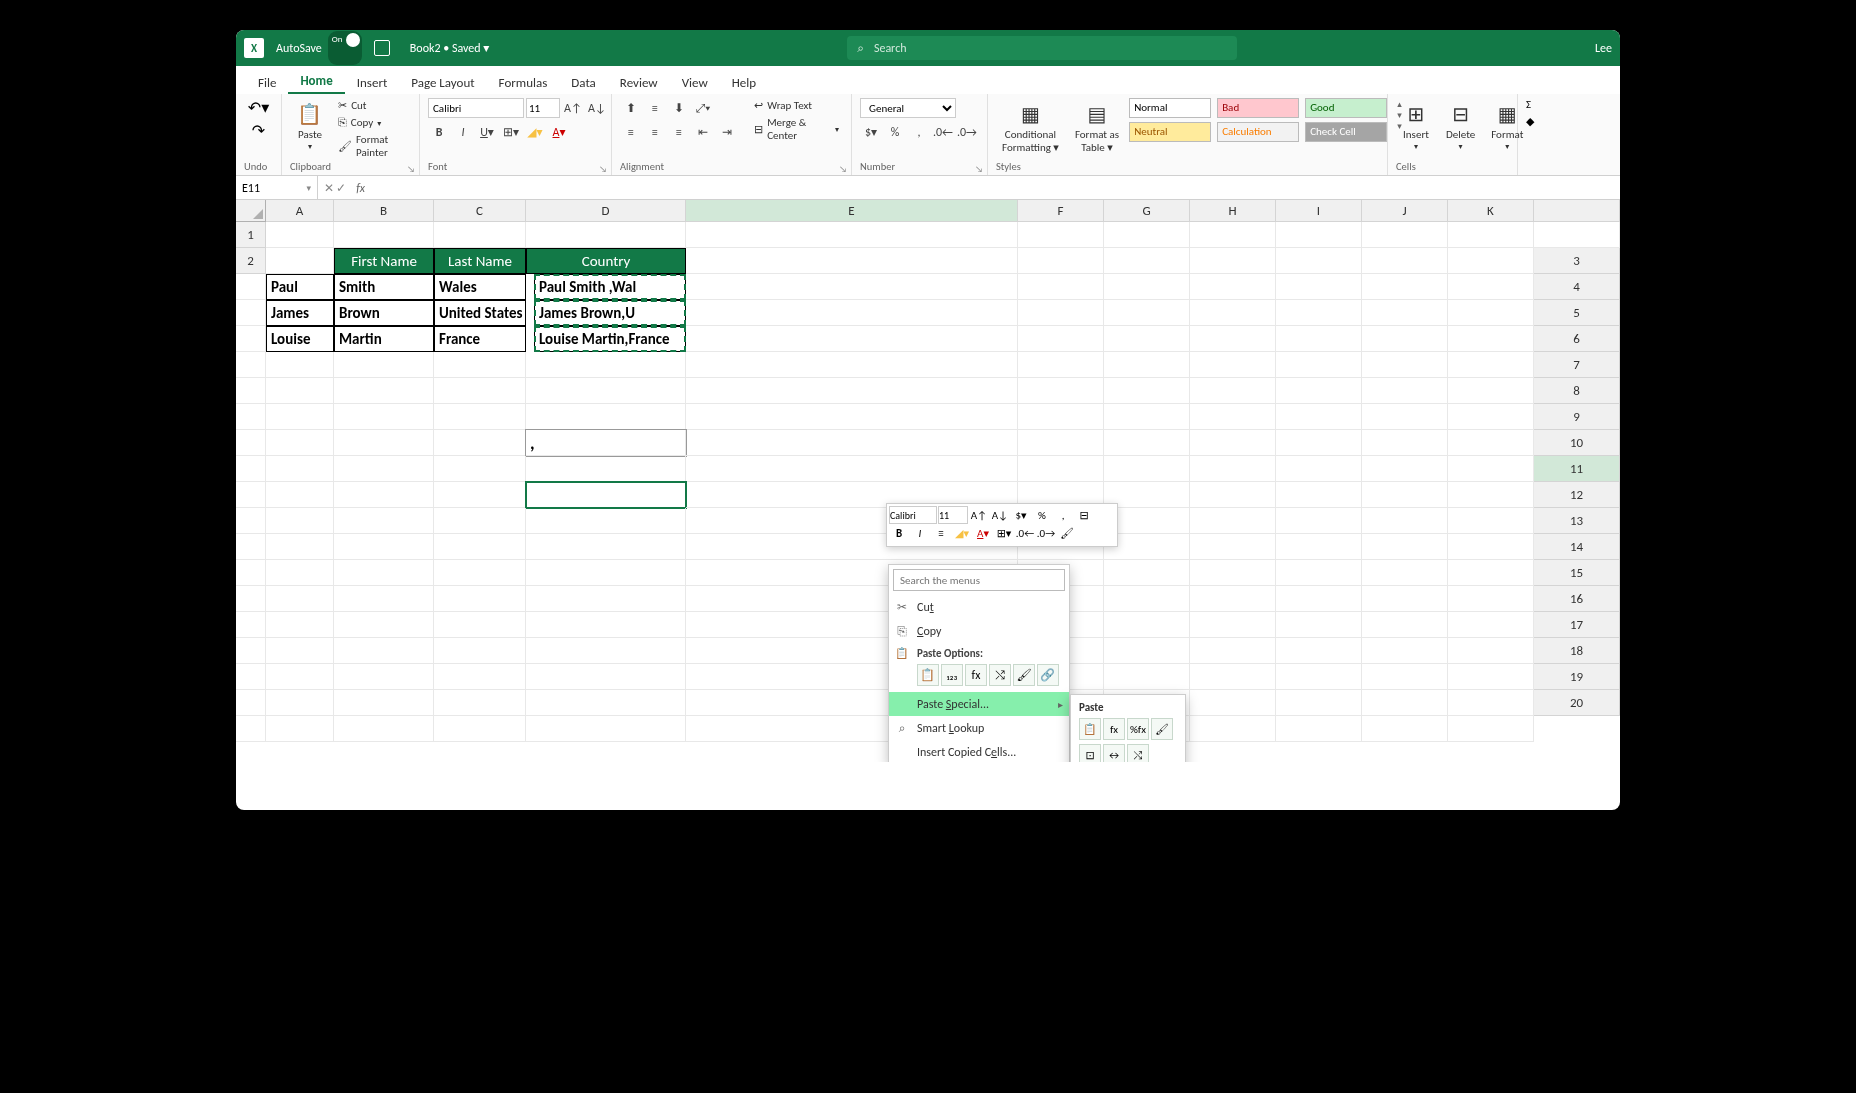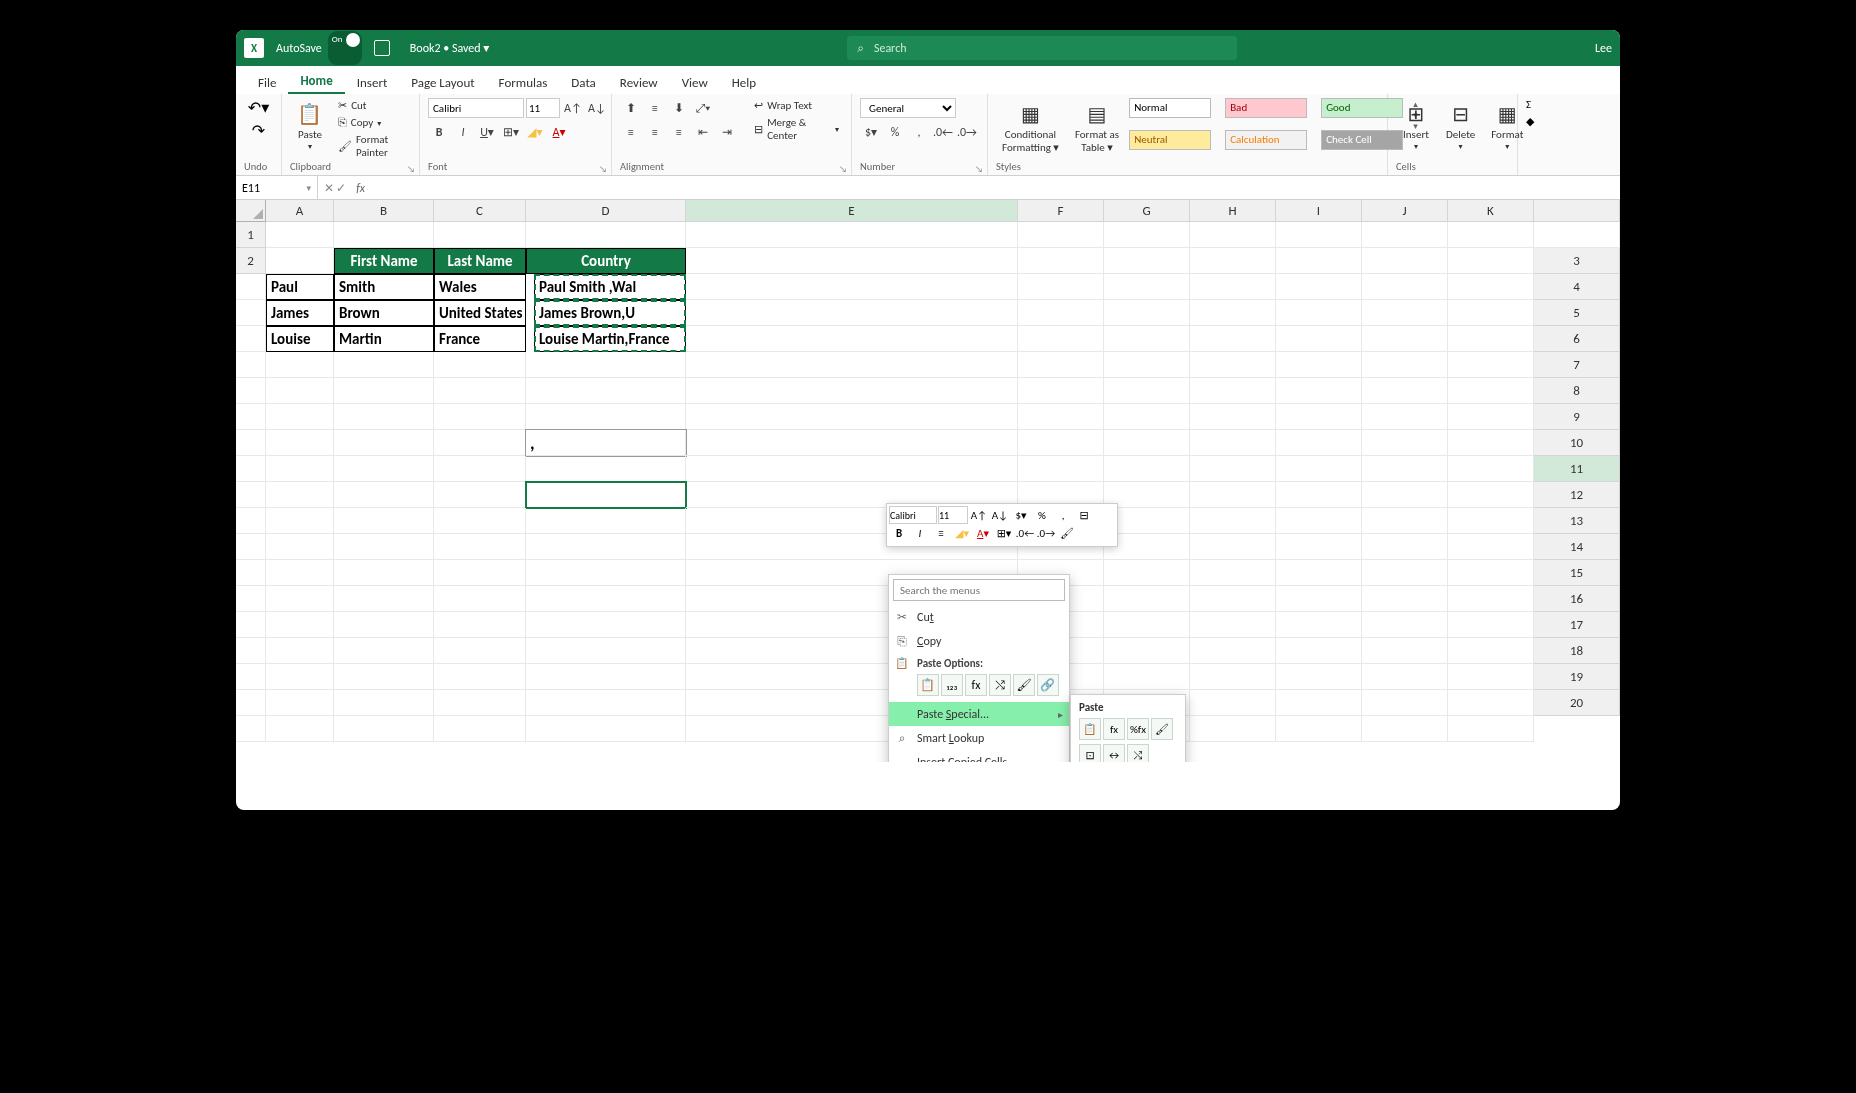--- a/index.html
+++ b/index.html
@@ -53,36 +53,36 @@
 .fbar .fx { font-style: italic; color: #666; margin-left: 4px; }
 
 
 .grid-area { position: relative; overflow: hidden; height: 562px; }
 .grid { display: grid; grid-template-columns: 30px 68px 100px 92px 160px 332px 86px 86px 86px 86px 86px 86px 86px; }
 .hdr { background: #f0f0f0; border-right: 1px solid #d4d4d4; border-bottom: 1px solid #d4d4d4; text-align: center; font-size: 13px; color: #333; height: 22px; line-height: 22px; }
 .rowhdr { background: #f0f0f0; border-right: 1px solid #d4d4d4; border-bottom: 1px solid #d4d4d4; text-align: center; font-size: 13px; color: #333; height: 26px; line-height: 26px; }
 .rowhdr.sel { background: #d2e8d8; }
 .hdr.sel { background: #d2e8d8; }
 .cell { border-right: 1px solid #e8e8e8; border-bottom: 1px solid #e8e8e8; height: 26px; font-size: 15px; padding: 0 4px; display: flex; align-items: center; overflow: hidden; white-space: nowrap; }
-.thdr { background: #127947; color: #fff; font-weight: bold; text-align: center; justify-content: center; border: 1px solid #000; }
+.thdr { background: #127947; color: #fff; font-weight: normal; text-align: center; justify-content: center; border: 1px solid #000; }
 .tdata { border: 1px solid #000; font-weight: bold; background: #fff; }
 .dashed { outline: 2px dashed #127947; outline-offset: -2px; margin-left: 8px; }
 .selected-cell { outline: 2px solid #127947; outline-offset: -1px; }
 .corner { background: #f0f0f0; border-right: 1px solid #b0b0b0; border-bottom: 1px solid #b0b0b0; position: relative; }
 .corner::after { content:''; position:absolute; right:2px; bottom:2px; width:0; height:0; border-left:10px solid transparent; border-bottom:10px solid #b0b0b0; }
 
 
 .mini-toolbar { position: absolute; left: 650px; top: 303px; width: 232px; height: 44px; background: #fff; border: 1px solid #ccc; box-shadow: 0 2px 8px rgba(0,0,0,0.2); display: flex; flex-wrap: wrap; align-content: flex-start; padding: 2px; font-size: 11px; }
 .mini-toolbar .mtrow { display: flex; gap: 1px; width: 100%; align-items: center; }
 .mini-toolbar .mtsel { width: 48px; height: 18px; border: 1px solid #ccc; font-size: 10px; }
 .mini-toolbar .mtsize { width: 30px; height: 18px; border: 1px solid #ccc; font-size: 10px; }
 .mini-toolbar .mtbtn { width: 20px; height: 18px; display: flex; align-items: center; justify-content: center; }
 
 
-.ctx { position: absolute; left: 652px; top: 364px; width: 182px; background: #fff; border: 1px solid #ccc; box-shadow: 0 4px 12px rgba(0,0,0,0.25); font-size: 12px; margin-top: 10px; }
+.ctx { position: absolute; left: 652px; top: 364px; width: 182px; background: #fff; border: 1px solid #ccc; box-shadow: 0 4px 12px rgba(0,0,0,0.25); font-size: 12px; }
 .ctx .search { margin: 4px; width: calc(100% - 8px); height: 22px; border: 1px solid #bbb; padding: 0 6px; font-size: 11px; }
 .ctx .mitem { height: 24px; display: flex; align-items: center; padding: 0 8px 0 28px; position: relative; color: #333; }
 .ctx .mitem.hl { background: #86efac; }
 .ctx .mitem .mico { position: absolute; left: 6px; width: 14px; text-align: center; color: #666; }
 .ctx .mitem .arrow { position: absolute; right: 6px; color: #666; font-size: 10px; }
 .ctx .sect { padding: 4px 8px 2px 8px; font-weight: bold; font-size: 11px; color: #444; }
 .ctx .paste-row { display: flex; gap: 2px; padding: 2px 8px 6px 28px; }
 .ctx .pico { width: 22px; height: 22px; border: 1px solid #c8d8cc; background: #f4f9f5; display: flex; align-items: center; justify-content: center; font-size: 12px; }
 
 
@@ -234,21 +234,21 @@
         <div class="rbtn big">
             <div class="ico">▦</div>
             <span style="text-align:center;white-space:pre">Conditional
 Formatting ▾</span>
           </div>
         <div class="rbtn big">
             <div class="ico">▤</div>
             <span style="text-align:center;white-space:pre">Format as
 Table ▾</span>
           </div>
-        <div style="display:grid;grid-template-columns:repeat(3,84px);gap:12px">
+        <div style="display:grid;grid-template-columns:repeat(3,84px);gap:4px">
           <div class="style-cell style-normal">Normal</div>
           <div class="style-cell style-bad">Bad</div>
           <div class="style-cell style-good">Good</div>
           <div class="style-cell style-neutral">Neutral</div>
           <div class="style-cell style-calc">Calculation</div>
           <div class="style-cell style-check">Check Cell</div>
         </div>
         <div style="display:flex;flex-direction:column;margin-left:4px;font-size:9px;color:#666">
           <span>▴</span>
           <span>▾</span>

